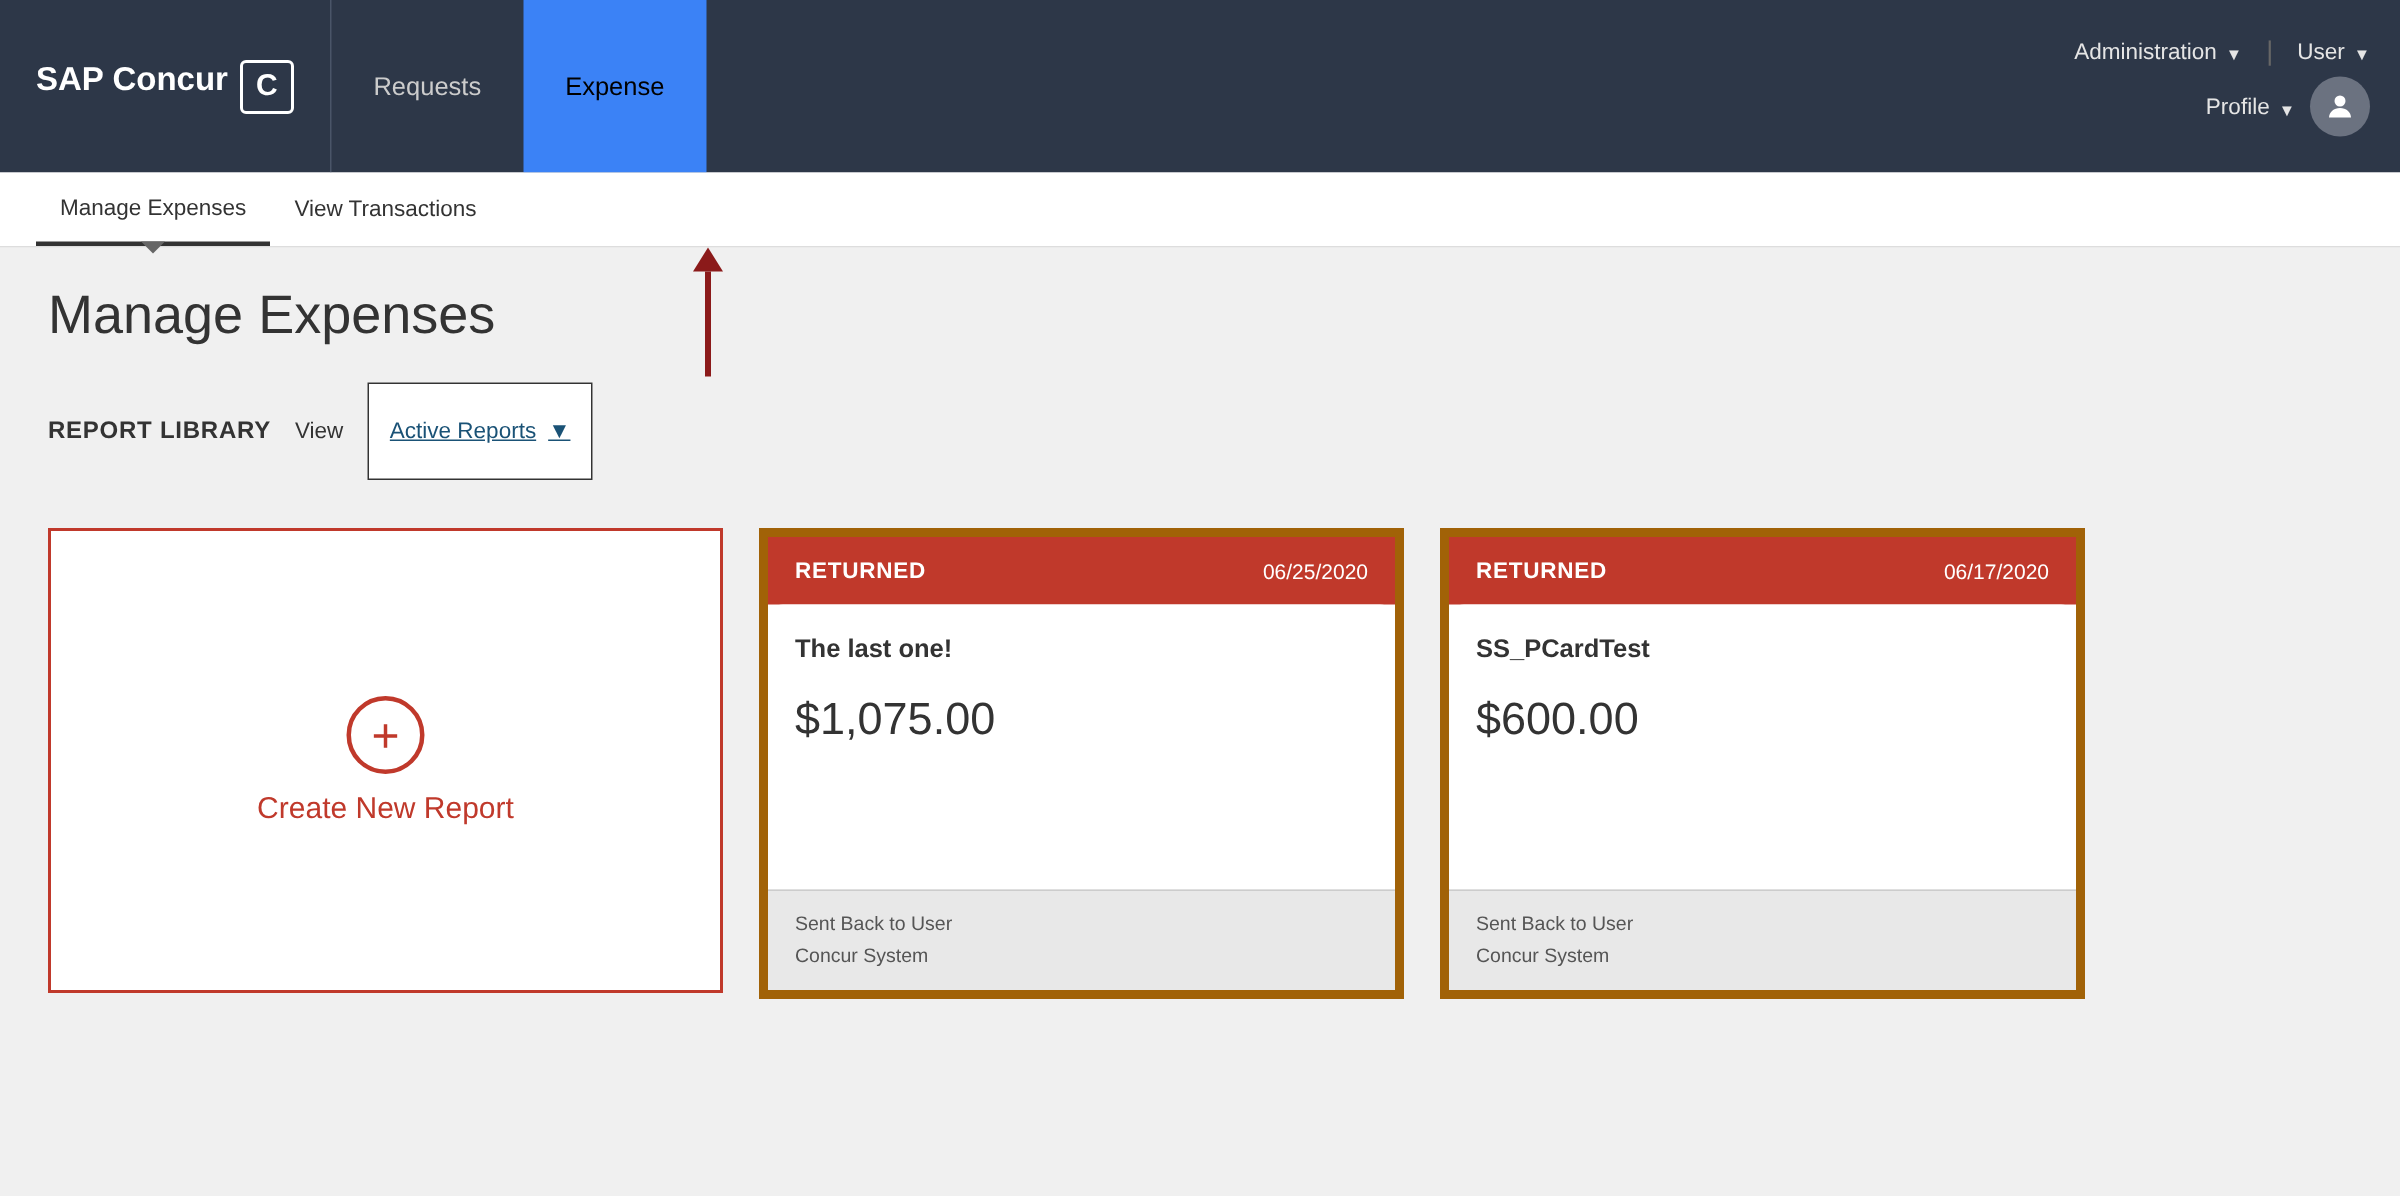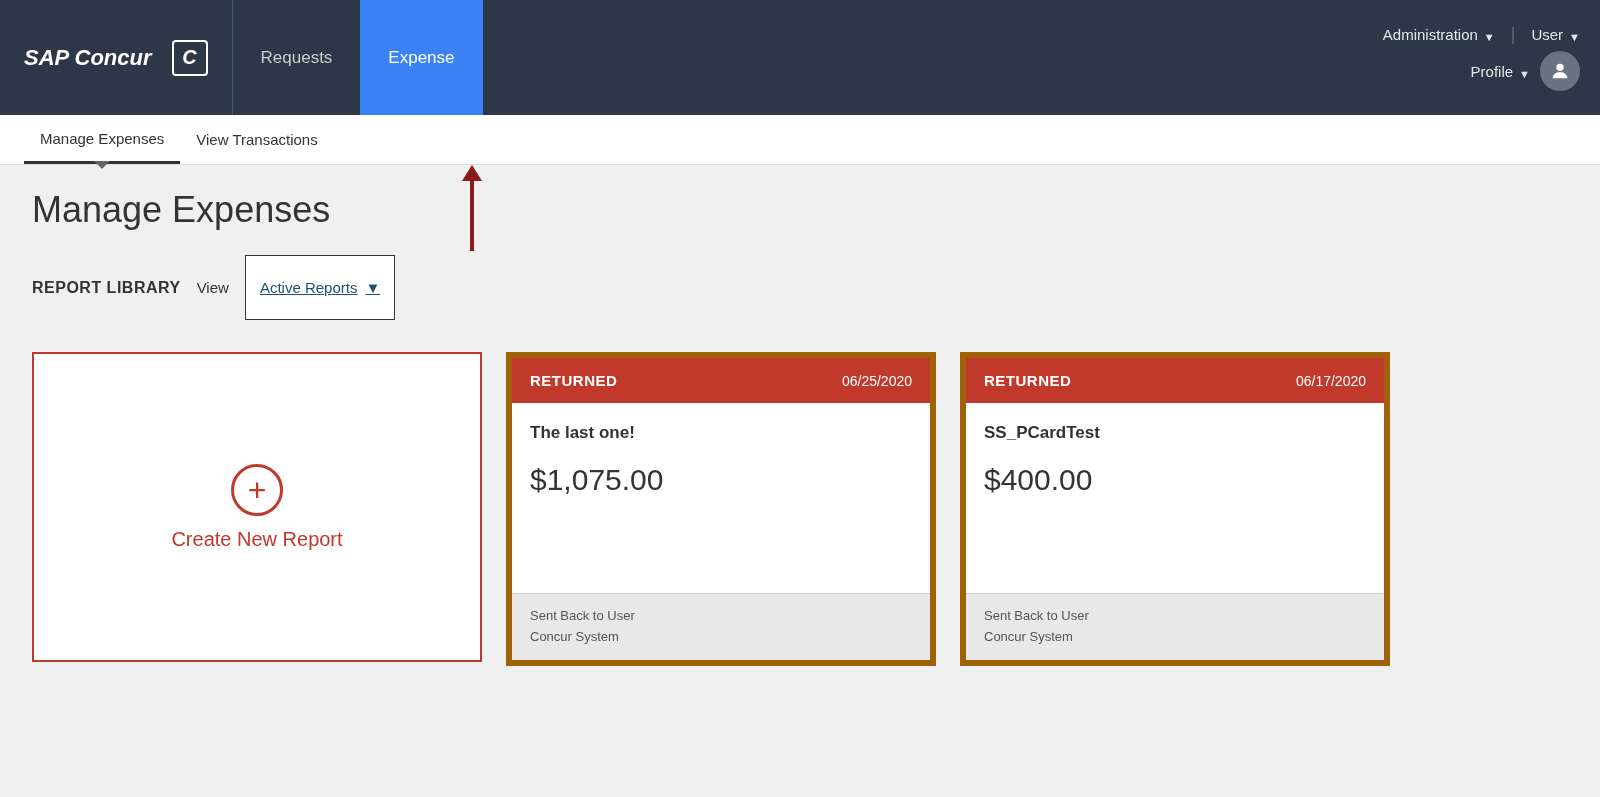--- a/index.html
+++ b/index.html
@@ -17,23 +17,22 @@
       display: flex;
       align-items: center;
       padding: 0 24px;
       border-right: 1px solid #4a5568;
     }
     .logo-text {
       color: white;
       font-size: 22px;
       font-weight: bold;
       display: flex;
-      align-items: center;
-      gap: 20px;
-      font-style: italic;
+      align-items: flex-start;
+      gap: 8px;
     }
     .logo-icon {
       border: 2px solid white;
       border-radius: 4px;
       width: 36px;
       height: 36px;
       display: flex;
       align-items: center;
       justify-content: center;
       font-size: 20px;
@@ -48,21 +47,21 @@
       display: flex;
       align-items: center;
       padding: 0 28px;
       color: #ccc;
       font-size: 17px;
       cursor: pointer;
       text-decoration: none;
     }
     .nav-item.active {
       background: #3b82f6;
-      color: #ffffff;
+      color: #000000;
       text-align: center;
     }
     .right-nav {
       margin-left: auto;
       display: flex;
       flex-direction: column;
       justify-content: center;
       align-items: flex-end;
       padding-right: 20px;
       gap: 6px;
@@ -403,21 +402,21 @@
     </div>
 
     <div class="report-card">
       <div class="report-card-header">
         <span class="report-status">RETURNED</span>
         <span class="report-date">06/17/2020</span>
       </div>
       <div class="report-card-body">
         <div class="report-name">SS_PCardTest</div>
         <div class="report-amount">
-          <span>$400.00</span>
+          <span>$600.00</span>
         </div>
       </div>
       <div class="report-card-footer">
         <div class="footer-line">Sent Back to User</div>
         <div class="footer-line">Concur System</div>
       </div>
     </div>
   </div>
 </div>
 

